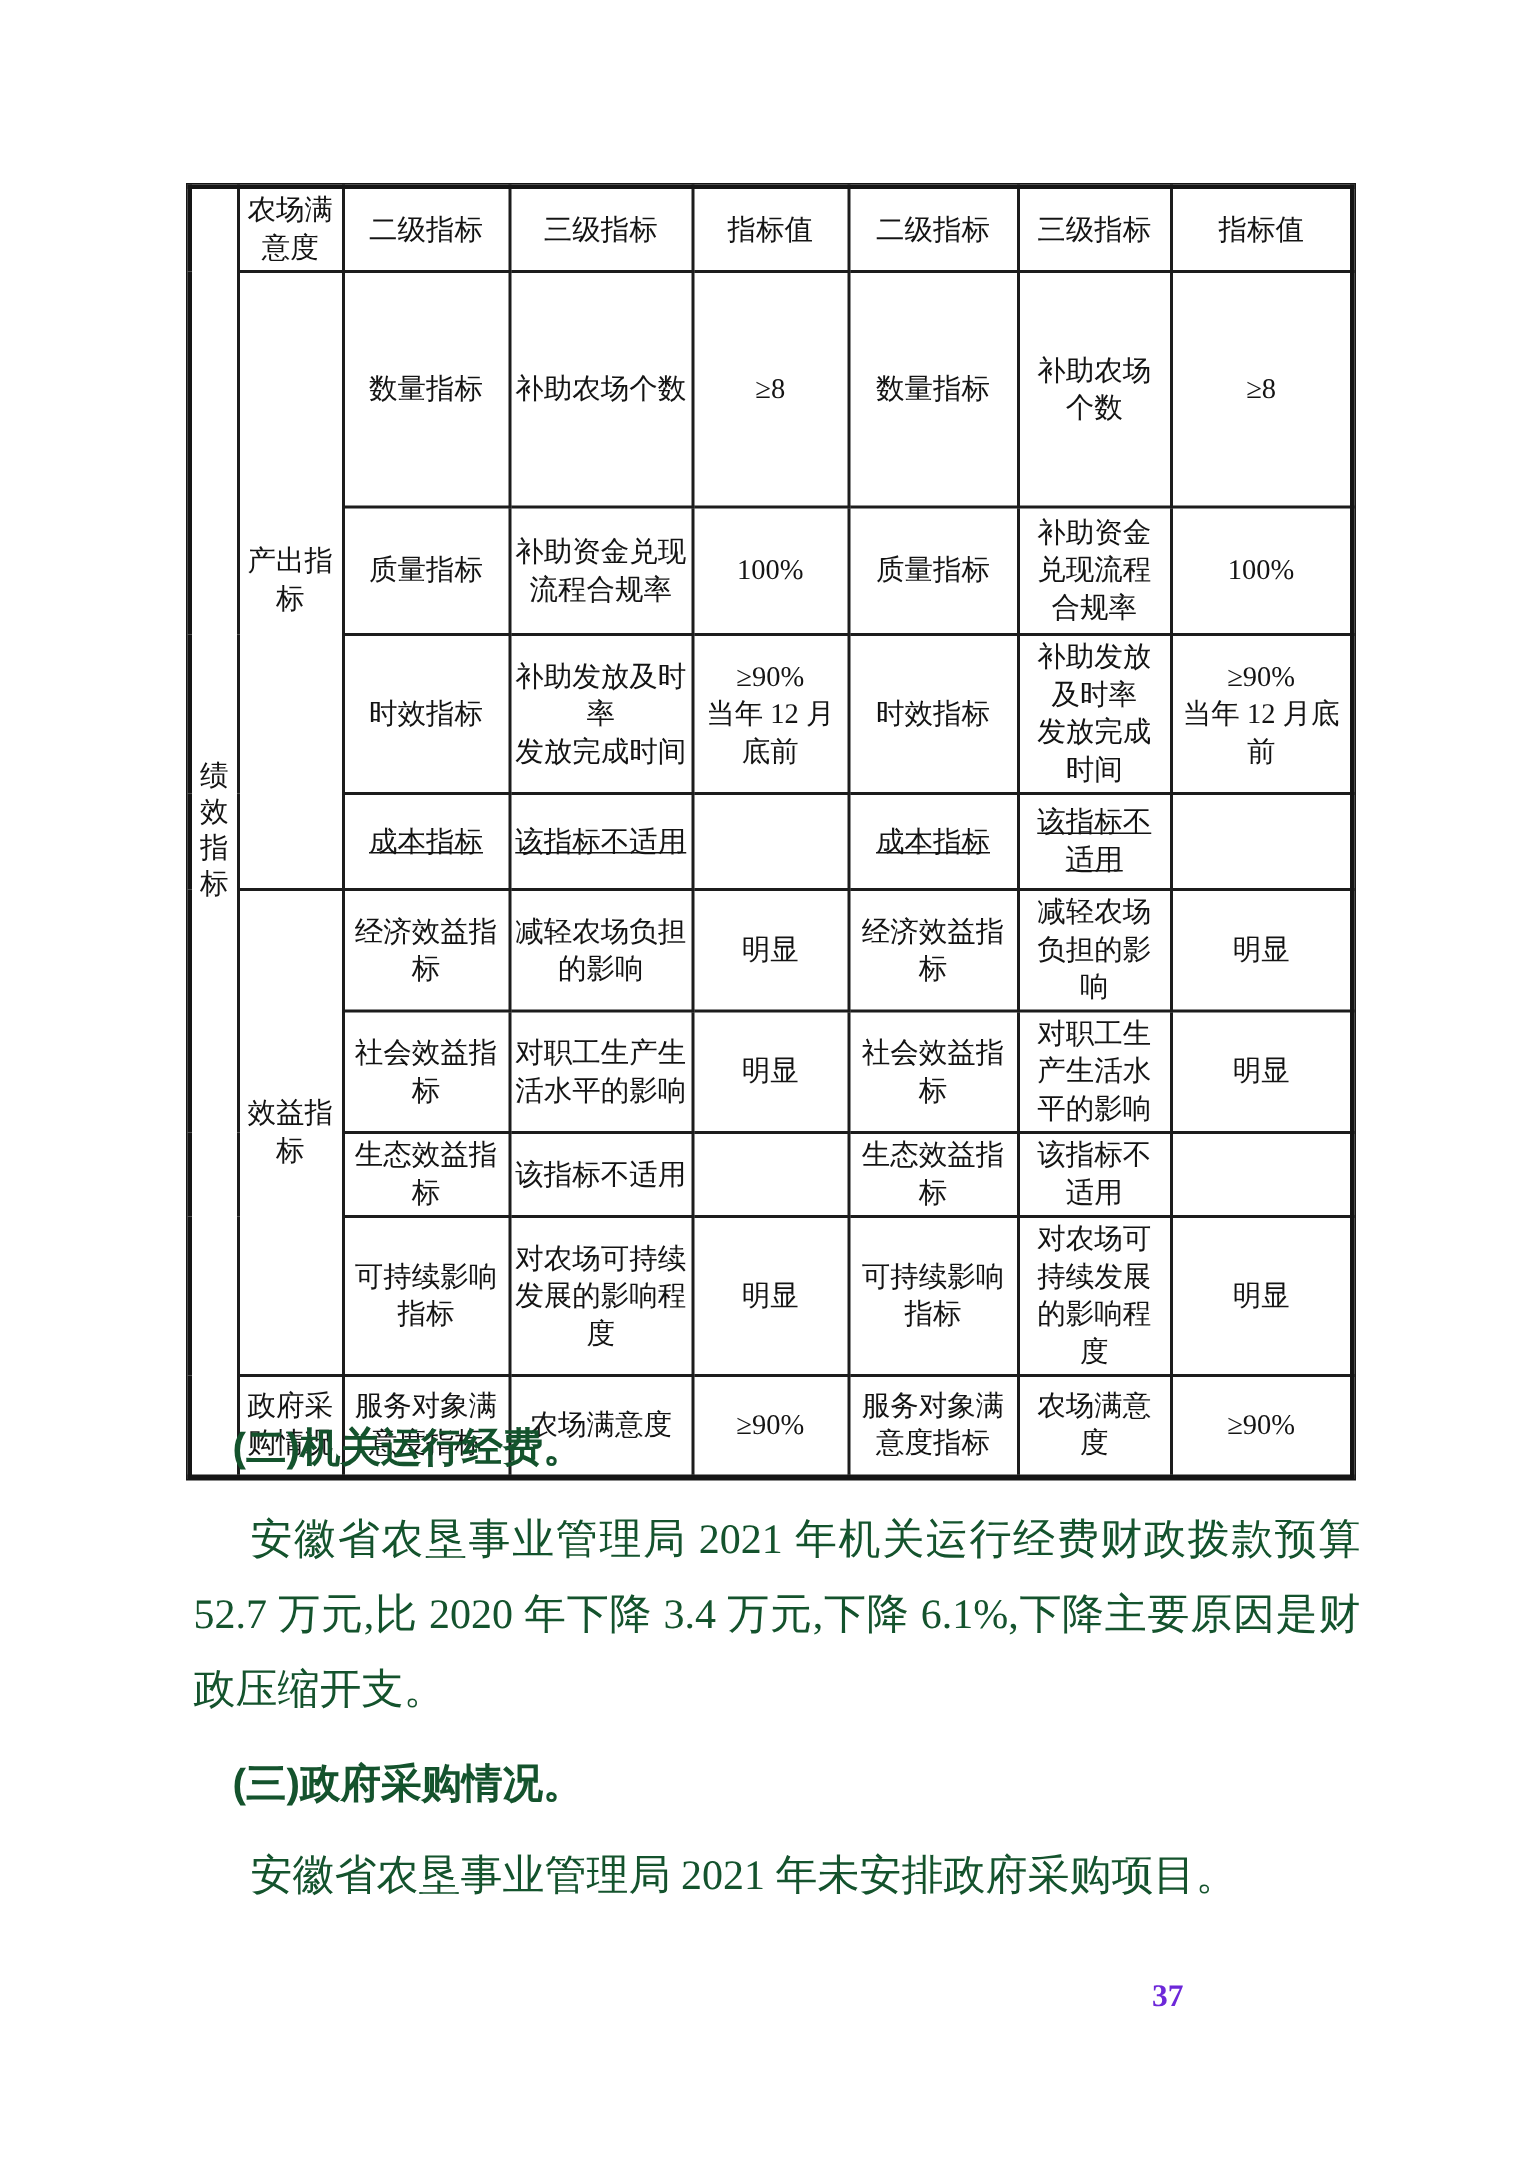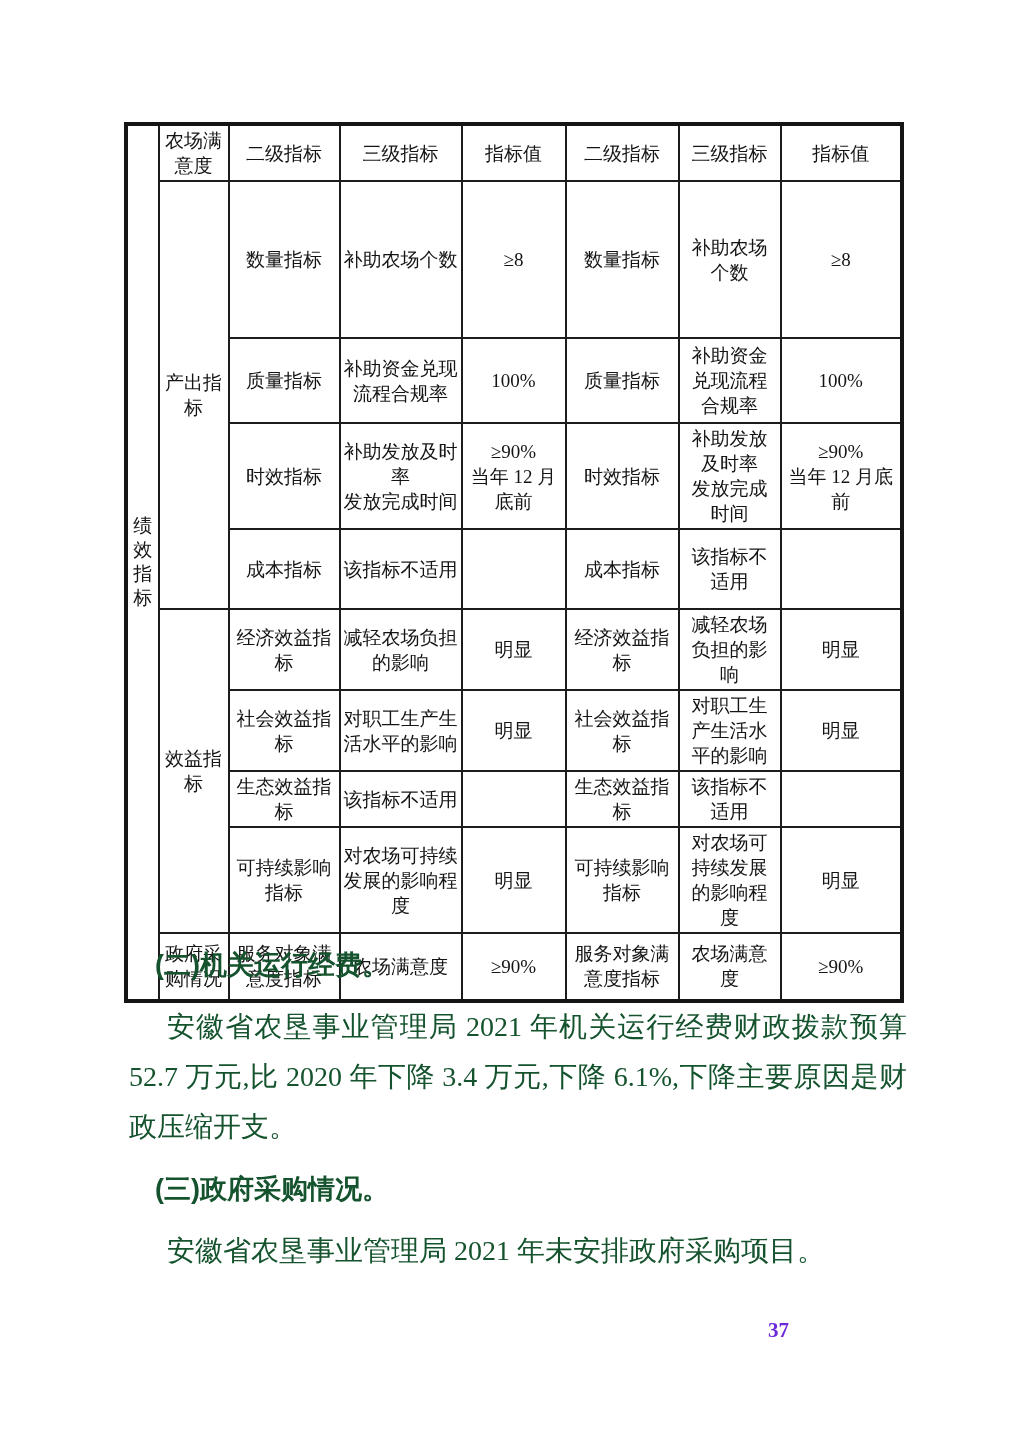--- a/index.html
+++ b/index.html
@@ -36,21 +36,21 @@
     word-break:break-all;
   }
   table.perf{border:3px solid #151515;outline:1px solid #151515;}
   td.corner{line-height:24px;padding:0 2px;}
   td.lvl1{padding:0 4px;}
   td.l3{text-align:left;padding:2px 3px;}
   tr.r0{height:55px;}
   tr.r1{height:157px;}
   tr.r2{height:85px;}
   tr.r3{height:96px;}
-  tr.r4{height:80px;}
+  tr.r4{height:64px;text-decoration:underline;}
   tr.r5{height:71px;}
   tr.r6{height:76px;}
   tr.r7{height:55px;}
   tr.r8{height:76px;}
   tr.r9{height:67px;}
 
   
   .textflow{
     position:absolute;
     left:117px;top:940px;width:802px;

